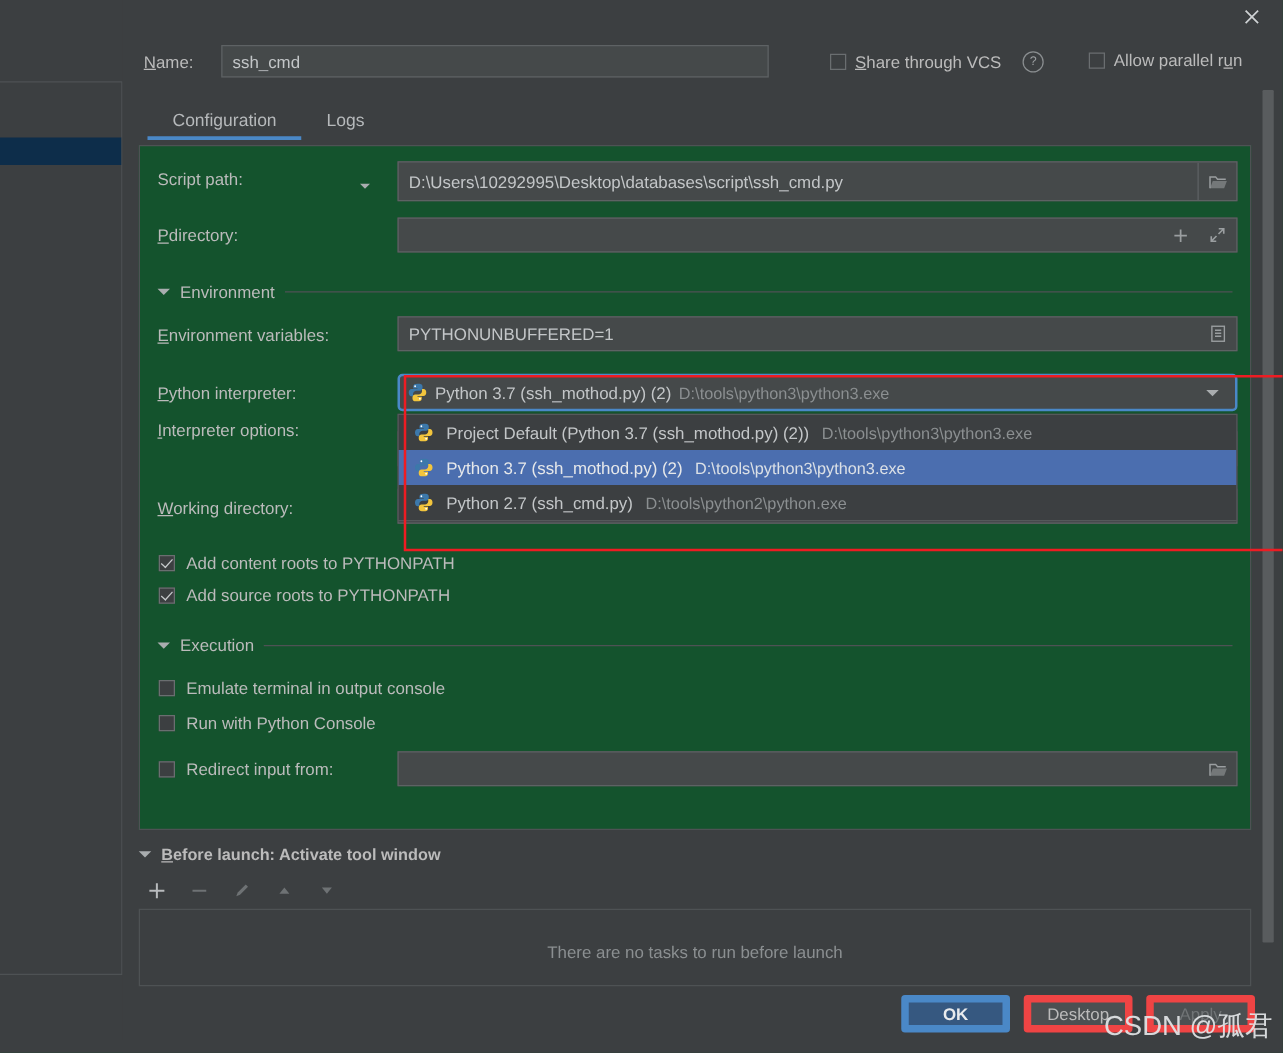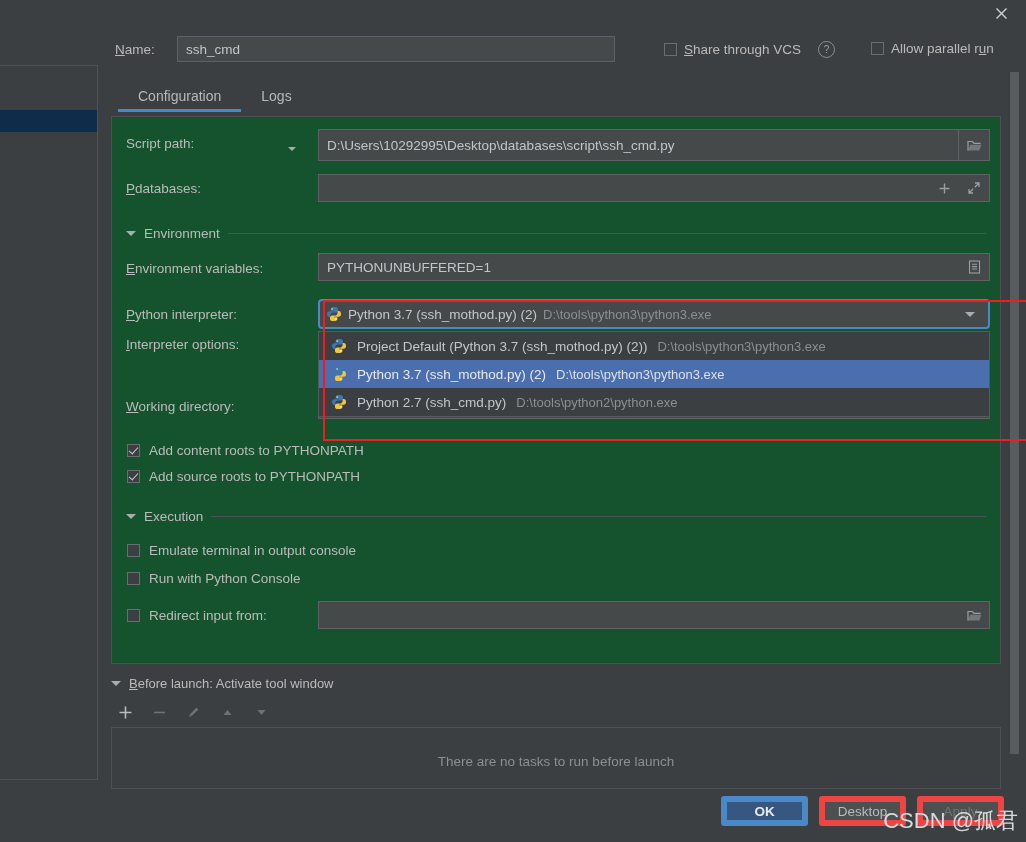--- a/index.html
+++ b/index.html
@@ -300,21 +300,21 @@
     width: 16px; height: 16px;
     flex: 0 0 auto;
     position: relative;
   }
 
   
   .bl-section {
     position: absolute;
     left: 13px; top: 676px;
     width: 890px;
-    display: flex; align-items: center; gap: 8px;
+    display: flex; align-items: center; gap: 8px; font-weight: bold;
   }
   .bl-toolbar {
     position: absolute;
     left: 18px; top: 703px;
     display: flex;
     align-items: center;
     gap: 16px;
   }
   .tb-icon {
     width: 18px; height: 18px;
@@ -449,21 +449,21 @@
     <div class="field" style="left:206px; top:12px; width:672px; height:32px;">
       <span>D:\Users\10292995\Desktop\databases\script\ssh_cmd.py</span>
       <span class="field-btn" style="right:0;">
         <svg width="15" height="13" viewBox="0 0 15 13" aria-hidden="true">
           <path d="M1 11.5 V2.5 H5.5 L7 4.3 H13.6" stroke="#9a9ea0" stroke-width="1.2" fill="none"></path>
           <path d="M1 11.5 L3.2 5.8 H14.5 L12.3 11.5 Z" fill="#9a9ea0" opacity="0.55"></path>
         </svg>
       </span>
     </div>
 
-    <div class="row-label" style="left:14px; top:64px;"><u>P</u><span>databases:</span></div>
+    <div class="row-label" style="left:14px; top:64px;"><u>P</u><span>directory:</span></div>
     <div class="field empty" style="left:206px; top:57px; width:672px; height:28px;">
       <span></span>
       <span class="field-btn" style="right:30px; border-left:none;">
         <svg width="13" height="13" viewBox="0 0 13 13" aria-hidden="true">
           <path d="M6.5 1.5 V11.5 M1.5 6.5 H11.5" stroke="#9a9ea0" stroke-width="1.4"></path>
         </svg>
       </span>
       <span class="field-btn" style="right:0; border-left:none;">
         <svg width="14" height="14" viewBox="0 0 14 14" aria-hidden="true">
           <path d="M8 2 H12 V6 M12 2 L7.8 6.2 M6 12 H2 V8 M2 12 L6.2 7.8" stroke="#9a9ea0" stroke-width="1.3" fill="none"></path>

